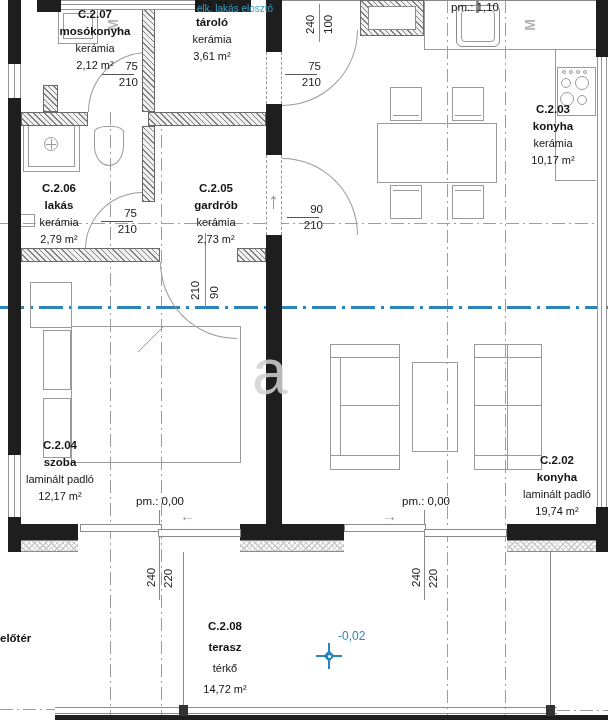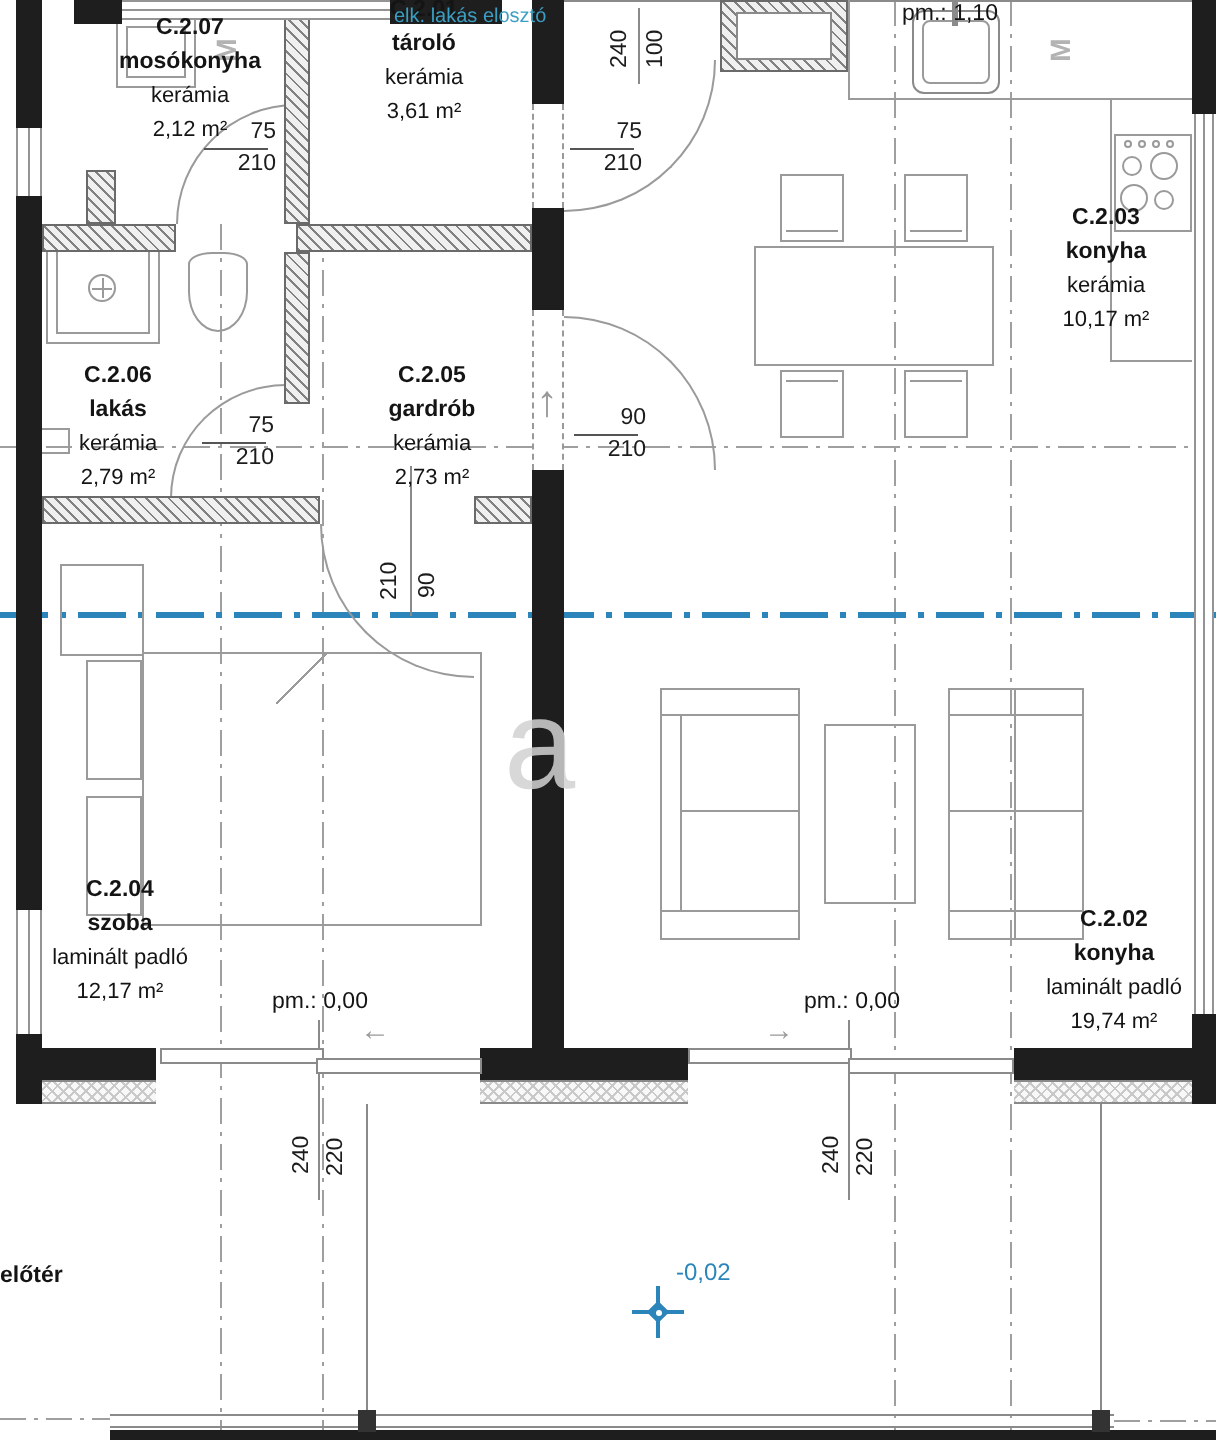--- a/index.html
+++ b/index.html
@@ -267,17 +267,23 @@
     <div class="b">szoba</div>
     <div>laminált padló</div>
     <div>12,17 m²</div>
   </div>
   <div class="abs rlabel" style="left:507px;top:452px;width:100px">
     <div class="b">C.2.02</div>
     <div class="b">konyha</div>
     <div>laminált padló</div>
     <div>19,74 m²</div>
   </div>
+  <div class="abs rlabel" style="left:175px;top:616px;width:100px;line-height:21px">
+    <div class="b">C.2.08</div>
+    <div class="b">terasz</div>
+    <div>térkő</div>
+    <div>14,72 m²</div>
+  </div>
   <div class="abs" style="left:0;top:632px;width:60px;font-weight:bold;font-size:11.5px;z-index:6">előtér</div>
 
   <div class="abs wm" style="left:252px;top:340px">a</div>
 
 </div>
 
 </body></html>

